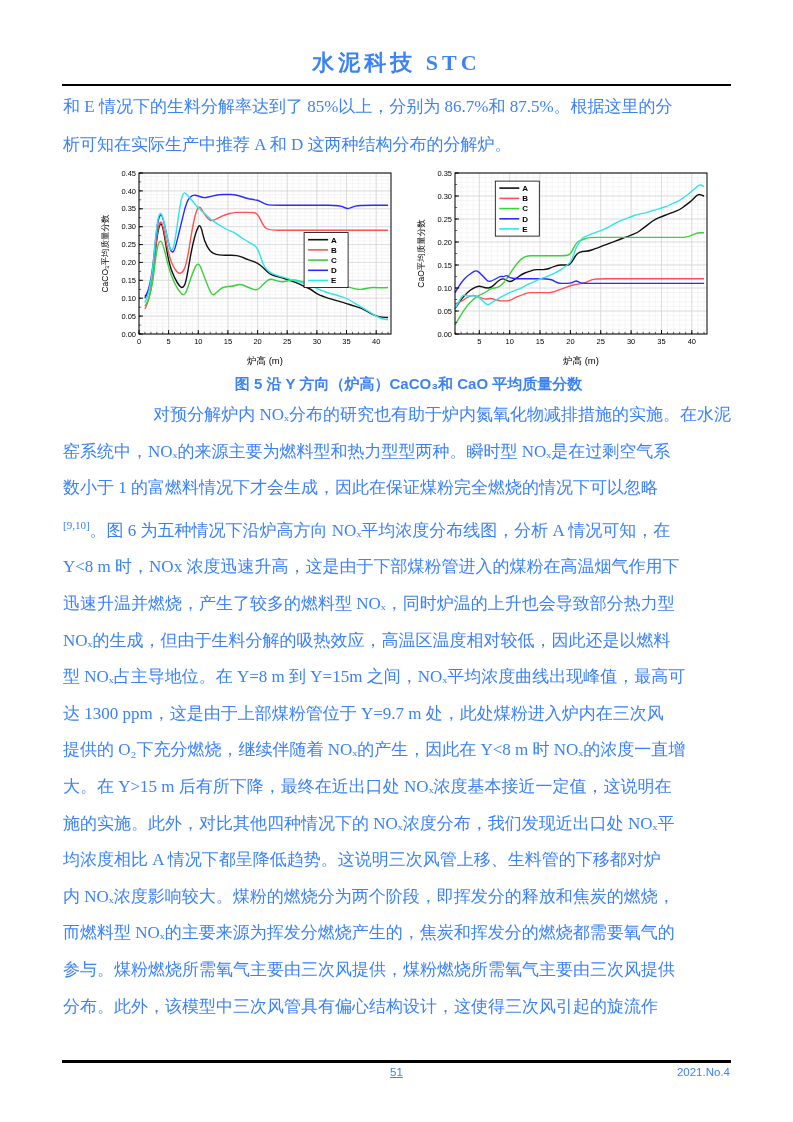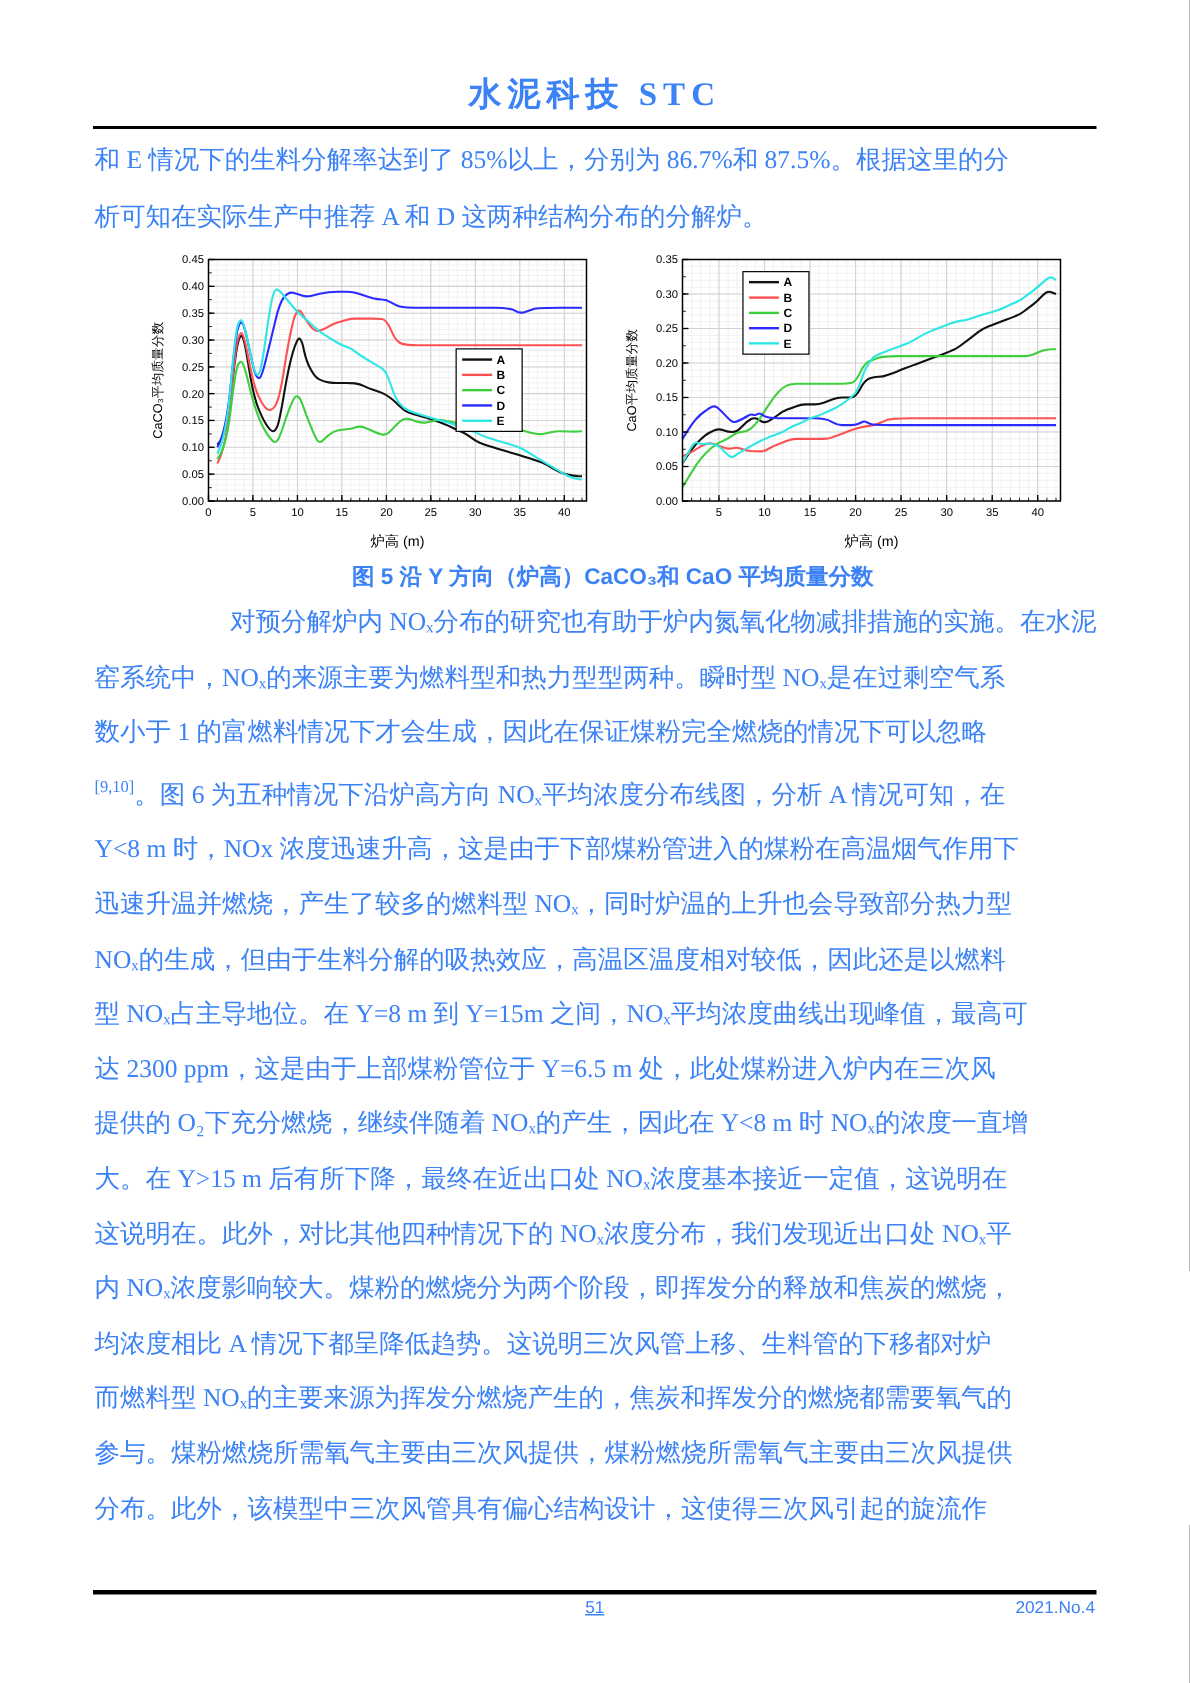--- a/index.html
+++ b/index.html
@@ -519,26 +519,26 @@
 
   <div class="para">
     <div class="indent">对预分解炉内 NOₓ分布的研究也有助于炉内氮氧化物减排措施的实施。在水泥</div>
     <div>窑系统中，NOₓ的来源主要为燃料型和热力型型两种。瞬时型 NOₓ是在过剩空气系</div>
     <div>数小于 1 的富燃料情况下才会生成，因此在保证煤粉完全燃烧的情况下可以忽略</div>
     <div><span class="sup">[9,10]</span><span>。图 6 为五种情况下沿炉高方向 NOₓ平均浓度分布线图，分析 A 情况可知，在</span></div>
     <div>Y&lt;8 m 时，NOx 浓度迅速升高，这是由于下部煤粉管进入的煤粉在高温烟气作用下</div>
     <div>迅速升温并燃烧，产生了较多的燃料型 NOₓ，同时炉温的上升也会导致部分热力型</div>
     <div>NOₓ的生成，但由于生料分解的吸热效应，高温区温度相对较低，因此还是以燃料</div>
     <div>型 NOₓ占主导地位。在 Y=8 m 到 Y=15m 之间，NOₓ平均浓度曲线出现峰值，最高可</div>
-    <div>达 2300 ppm，这是由于上部煤粉管位于 Y=6.5 m 处，此处煤粉进入炉内在三次风</div>
+    <div>达 1300 ppm，这是由于上部煤粉管位于 Y=9.7 m 处，此处煤粉进入炉内在三次风</div>
     <div>提供的 O₂下充分燃烧，继续伴随着 NOₓ的产生，因此在 Y&lt;8 m 时 NOₓ的浓度一直增</div>
     <div>大。在 Y&gt;15 m 后有所下降，最终在近出口处 NOₓ浓度基本接近一定值，这说明在</div>
-    <div>这说明在。此外，对比其他四种情况下的 NOₓ浓度分布，我们发现近出口处 NOₓ平</div>
+    <div>施的实施。此外，对比其他四种情况下的 NOₓ浓度分布，我们发现近出口处 NOₓ平</div>
+    <div>均浓度相比 A 情况下都呈降低趋势。这说明三次风管上移、生料管的下移都对炉</div>
     <div>内 NOₓ浓度影响较大。煤粉的燃烧分为两个阶段，即挥发分的释放和焦炭的燃烧，</div>
-    <div>均浓度相比 A 情况下都呈降低趋势。这说明三次风管上移、生料管的下移都对炉</div>
     <div>而燃料型 NOₓ的主要来源为挥发分燃烧产生的，焦炭和挥发分的燃烧都需要氧气的</div>
     <div>参与。煤粉燃烧所需氧气主要由三次风提供，煤粉燃烧所需氧气主要由三次风提供</div>
     <div>分布。此外，该模型中三次风管具有偏心结构设计，这使得三次风引起的旋流作</div>
   </div>
 
   <div class="footer-rule"></div>
   <div class="footer-page">51</div>
   <div class="footer-issue">2021.No.4</div>
 
 </div>

